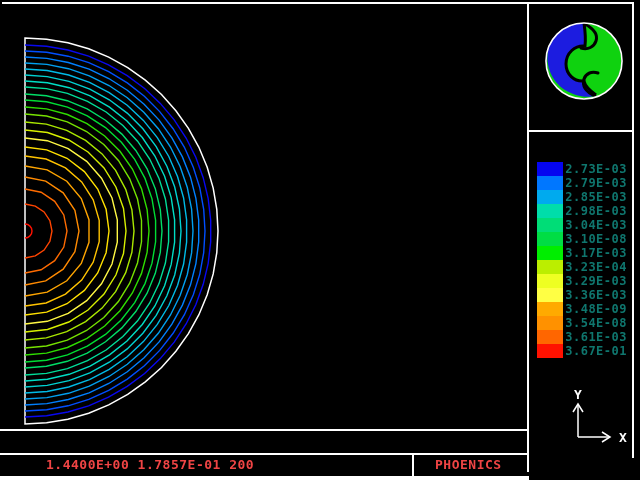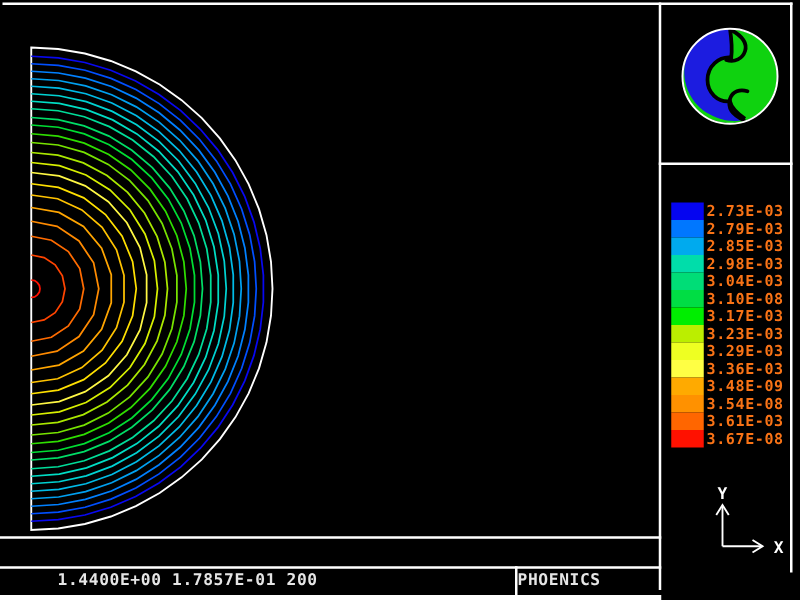--- a/index.html
+++ b/index.html
@@ -6,27 +6,27 @@
   body{
     width:640px;height:480px;background:#000;overflow:hidden;position:relative;
     font-family:"DejaVu Sans Mono","Liberation Mono",monospace;
   }
   .line{position:absolute;background:#fff;}
   #plot-svg{position:absolute;left:0;top:0;width:528px;height:430px;}
   #logo-svg{position:absolute;left:543px;top:20px;width:82px;height:82px;}
   #legend{position:absolute;left:528px;top:162px;width:104px;}
   .legend-row{display:flex;align-items:center;height:14px;}
   .legend-swatch{width:26px;height:14px;margin-left:9px;flex:none;}
-  .legend-label{margin-left:auto;margin-right:5px;color:#f97316;font-size:12px;
+  .legend-label{margin-left:auto;margin-right:5px;color:#0f766e;font-size:12px;
     font-weight:bold;letter-spacing:.5px;white-space:nowrap;}
   #axis-svg{position:absolute;left:535px;top:388px;width:100px;height:60px;}
-  .status-text{position:absolute;top:453px;height:24px;line-height:24px;color:#e5e5e5;
+  .status-text{position:absolute;top:453px;height:24px;line-height:24px;color:#ef4444;
     font-size:13px;font-weight:bold;letter-spacing:.5px;white-space:nowrap;}
   #status-left{left:0;width:410px;padding-left:46px;}
-  #status-right{left:414px;width:112px;padding-left:0;}
+  #status-right{left:435px;width:112px;padding-left:0;}
 </style>
 </head>
 <body>
 
 <div>
 
   <div class="line" style="left:2px;top:2px;width:632px;height:2px;"></div>
   <div class="line" style="left:632px;top:2px;width:2px;height:456px;"></div>
   <div class="line" style="left:527px;top:2px;width:2px;height:470px;"></div>
   <div class="line" style="left:527px;top:130px;width:107px;height:2px;"></div>
@@ -96,21 +96,21 @@
       <div class="legend-row">
         <span class="legend-swatch" style="background: rgb(0, 221, 68);"></span>
         <span class="legend-label">3.10E-08</span>
       </div>
       <div class="legend-row">
         <span class="legend-swatch" style="background: rgb(0, 238, 0);"></span>
         <span class="legend-label">3.17E-03</span>
       </div>
       <div class="legend-row">
         <span class="legend-swatch" style="background: rgb(187, 238, 0);"></span>
-        <span class="legend-label">3.23E-03</span>
+        <span class="legend-label">3.23E-04</span>
       </div>
       <div class="legend-row">
         <span class="legend-swatch" style="background: rgb(238, 255, 34);"></span>
         <span class="legend-label">3.29E-03</span>
       </div>
       <div class="legend-row">
         <span class="legend-swatch" style="background: rgb(255, 255, 68);"></span>
         <span class="legend-label">3.36E-03</span>
       </div>
       <div class="legend-row">
@@ -120,21 +120,21 @@
       <div class="legend-row">
         <span class="legend-swatch" style="background: rgb(255, 145, 0);"></span>
         <span class="legend-label">3.54E-08</span>
       </div>
       <div class="legend-row">
         <span class="legend-swatch" style="background: rgb(255, 102, 0);"></span>
         <span class="legend-label">3.61E-03</span>
       </div>
       <div class="legend-row">
         <span class="legend-swatch" style="background: rgb(255, 17, 0);"></span>
-        <span class="legend-label">3.67E-08</span>
+        <span class="legend-label">3.67E-01</span>
       </div>
     </div>
 
   <svg id="axis-svg" viewBox="0 0 100 60">
     <line x1="43" y1="49" x2="43" y2="17" stroke="#fff" stroke-width="1.5"></line>
     <path d="M 38 24 L 43 16 L 48 24" fill="none" stroke="#fff" stroke-width="1.5"></path>
     <line x1="43" y1="49" x2="74" y2="49" stroke="#fff" stroke-width="1.5"></line>
     <path d="M 67 44 L 75 49 L 67 54" fill="none" stroke="#fff" stroke-width="1.5"></path>
     <text x="43" y="11" text-anchor="middle" fill="#fff" font-size="13" font-weight="bold" font-family="DejaVu Sans Mono, monospace">Y</text>
     <text x="84" y="54" fill="#fff" font-size="13" font-weight="bold" font-family="DejaVu Sans Mono, monospace">X</text>

